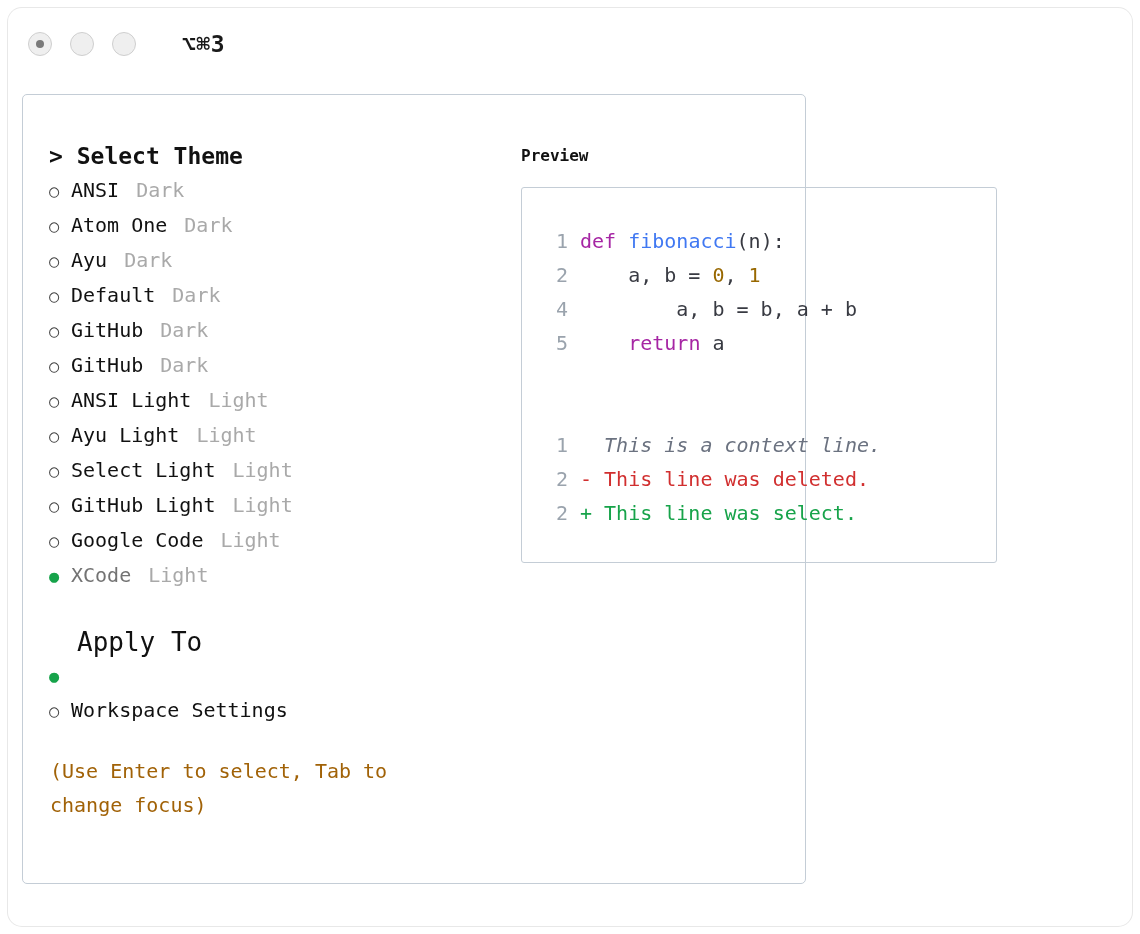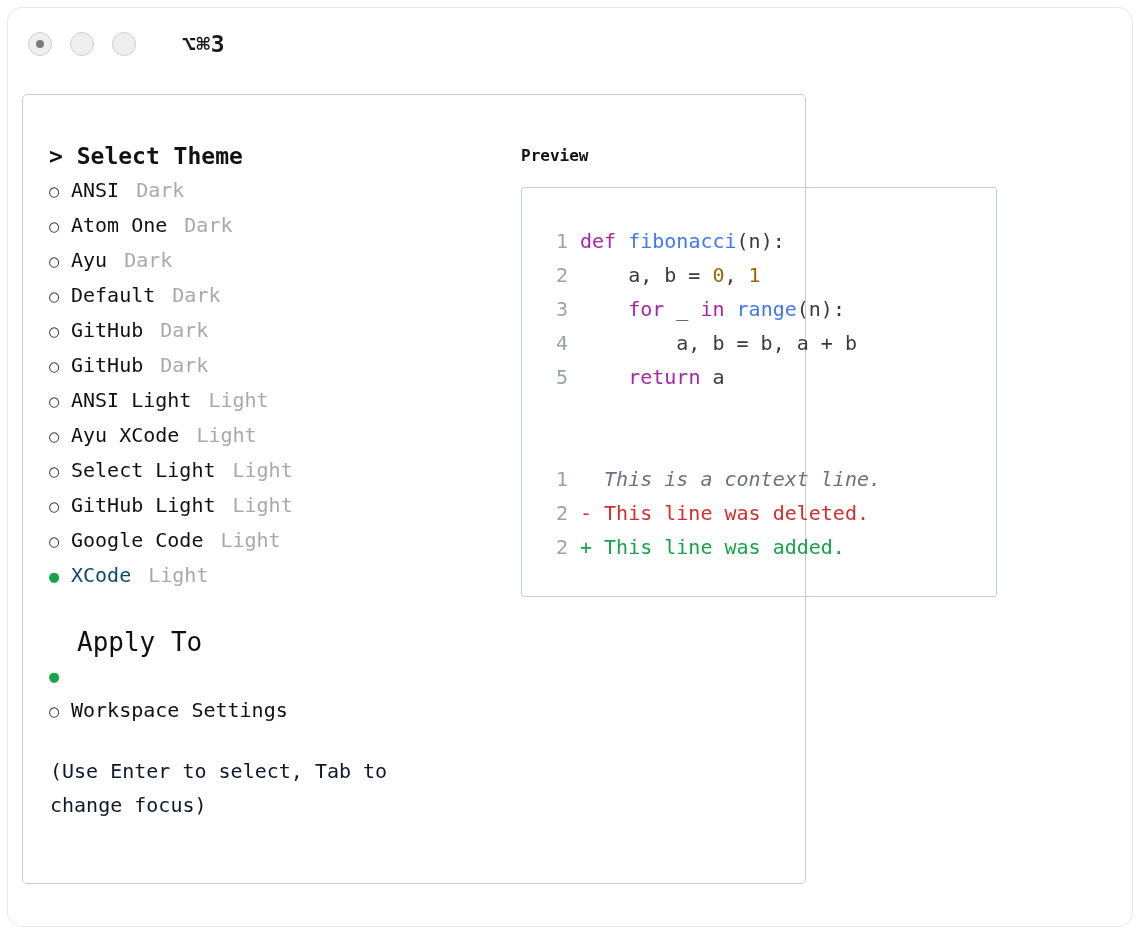--- a/index.html
+++ b/index.html
@@ -96,39 +96,39 @@
   .bullet {
     width: 22px;
     flex: 0 0 22px;
     color: #444444;
     font-size: 17px;
   }
   .bullet.sel {
     color: #16a34a;
   }
   .opt-label.sel {
-    color: #0c4a6e;
+    color: #737373;
   }
   .variant {
     color: #a9a9a9;
     padding-left: 9px;
     margin-left: 8px;
   }
   .spacer-lg { height: 32px; }
   .spacer-md { height: 26px; }
   .apply-title {
     font-size: 26px;
     line-height: 34px;
     color: #111111;
     padding-left: 28px;
   }
   .hint {
     font-size: 20px;
     line-height: 34px;
-    color: #0f172a;
+    color: #a16207;
     width: 410px;
     padding-left: 1px;
   }
   .preview-box {
     margin-top: 14px;
     width: 476px;
     border: 1px solid #c4cdd6;
     border-radius: 3px;
     box-sizing: border-box;
     padding: 36px 22px 32px 22px;
@@ -173,21 +173,21 @@
       <div class="left-col">
         <div class="heading">&gt; Select Theme</div>
         <div id="theme-list">
             <div class="opt"><span class="bullet">○</span><span class="opt-label">ANSI</span><span class="variant">Dark</span></div>
             <div class="opt"><span class="bullet">○</span><span class="opt-label">Atom One</span><span class="variant">Dark</span></div>
             <div class="opt"><span class="bullet">○</span><span class="opt-label">Ayu</span><span class="variant">Dark</span></div>
             <div class="opt"><span class="bullet">○</span><span class="opt-label">Default</span><span class="variant">Dark</span></div>
             <div class="opt"><span class="bullet">○</span><span class="opt-label">GitHub</span><span class="variant">Dark</span></div>
             <div class="opt"><span class="bullet">○</span><span class="opt-label">GitHub</span><span class="variant">Dark</span></div>
             <div class="opt"><span class="bullet">○</span><span class="opt-label">ANSI Light</span><span class="variant">Light</span></div>
-            <div class="opt"><span class="bullet">○</span><span class="opt-label">Ayu XCode</span><span class="variant">Light</span></div>
+            <div class="opt"><span class="bullet">○</span><span class="opt-label">Ayu Light</span><span class="variant">Light</span></div>
             <div class="opt"><span class="bullet">○</span><span class="opt-label">Select Light</span><span class="variant">Light</span></div>
             <div class="opt"><span class="bullet">○</span><span class="opt-label">GitHub Light</span><span class="variant">Light</span></div>
             <div class="opt"><span class="bullet">○</span><span class="opt-label">Google Code</span><span class="variant">Light</span></div>
             <div class="opt"><span class="bullet sel">●</span><span class="opt-label sel">XCode</span><span class="variant">Light</span></div>
           </div>
 
         <div class="spacer-lg"></div>
         <div class="apply-title">Apply To</div>
         <div id="apply-list">
             <div class="opt"><span class="bullet sel">●</span></div>
@@ -197,29 +197,28 @@
         <div class="spacer-md"></div>
         <div class="hint">(Use Enter to select, Tab to change focus)</div>
       </div>
 
       <div class="right-col">
         <div class="preview-heading">Preview</div>
         <div class="preview-box">
           <div id="code-block">
               <div class="code-line"><span class="ln">1</span><span class="kw">def </span><span class="fn">fibonacci</span><span class="plain">(n):</span></div>
               <div class="code-line"><span class="ln">2</span><span class="plain">    a, b = </span><span class="num">0</span><span class="plain">, </span><span class="num">1</span></div>
-              <div class="code-line"><span class="ln">3</span><span class="plain">    </span><span class="kw">for</span><span class="plain"> _ </span><span class="kw">in</span><span class="plain"> </span><span class="fn">range</span><span class="plain">(n):</span></div>
               <div class="code-line"><span class="ln">4</span><span class="plain">        a, b = b, a + b</span></div>
               <div class="code-line"><span class="ln">5</span><span class="plain">    </span><span class="kw">return</span><span class="plain"> a</span></div>
             </div>
           <div class="blank"></div>
           <div class="blank"></div>
           <div id="diff-block">
               <div class="code-line"><span class="ln">1</span><span class="diff-ctx italic">  This is a context line.</span></div>
               <div class="code-line"><span class="ln">2</span><span class="diff-del">- This line was deleted.</span></div>
-              <div class="code-line"><span class="ln">2</span><span class="diff-add">+ This line was added.</span></div>
+              <div class="code-line"><span class="ln">2</span><span class="diff-add">+ This line was select.</span></div>
             </div>
         </div>
       </div>
 
     </div>
   </div>
 </div>
 
 </body></html>

